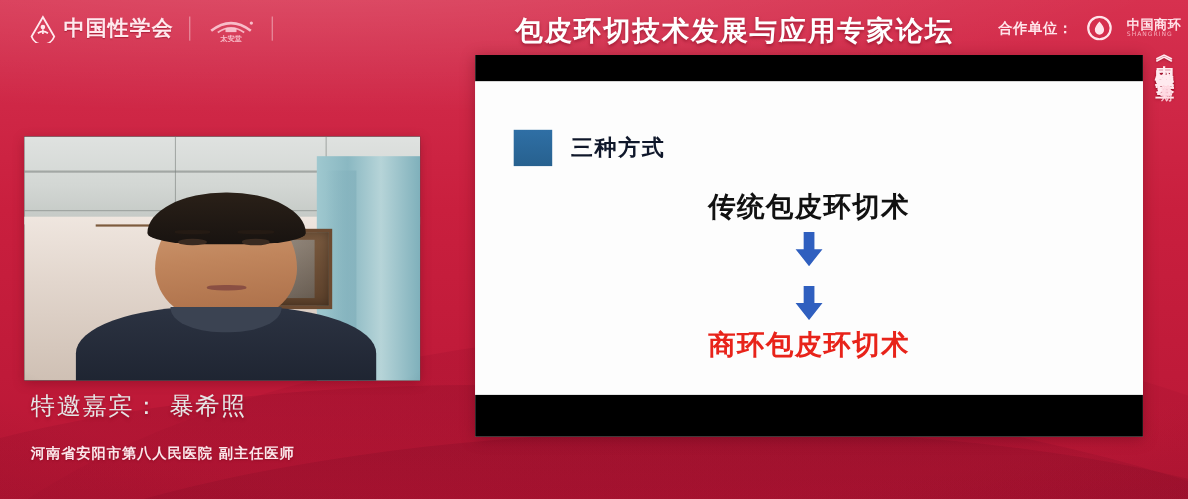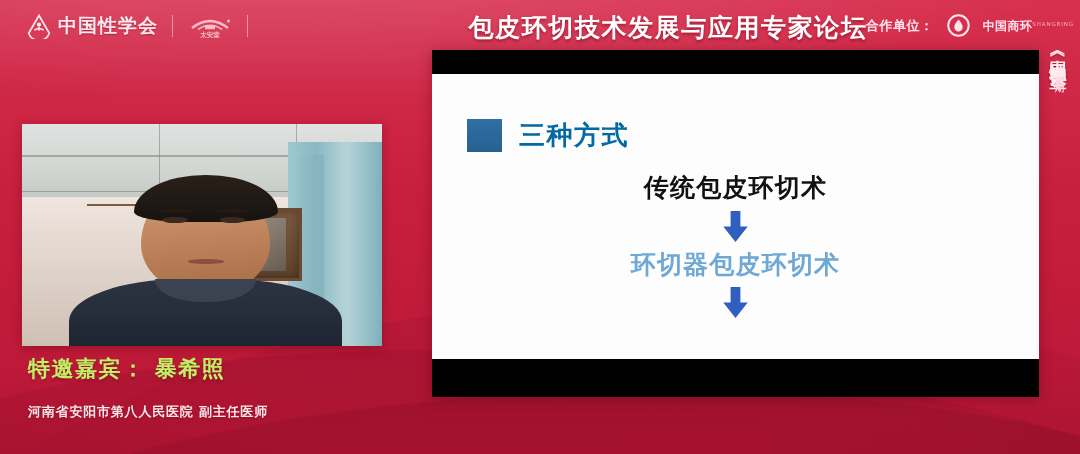--- a/index.html
+++ b/index.html
@@ -136,21 +136,21 @@
     gap: 13px;
   }
   .partner-label {
     color: #ffe4ea;
     font-size: 13px;
     font-weight: 700;
     letter-spacing: .6px;
     white-space: nowrap;
   }
   .partner-mark { width: 23px; height: 23px; }
-  .partner-brand { display: flex; line-height: 1; }
+  .partner-brand { display: flex; flex-direction: column; line-height: 1; }
   .partner-brand .cn {
     color: #ffe2e8;
     font-size: 12px;
     font-weight: 700;
     letter-spacing: .4px;
     white-space: nowrap;
   }
   .partner-brand .en {
     color: #ffc8d3;
     font-size: 5.5px;
@@ -239,23 +239,23 @@
   }
   .v-shadow {
     position: absolute; inset: 0;
     background: radial-gradient(120% 110% at 50% 45%, rgba(0,0,0,0) 62%, rgba(0,0,0,.28) 100%);
   }
 
   
   .speaker-name {
     position: absolute;
     left: 28px; top: 354px;
-    color: #bef264;
+    color: #e5e5e5;
     font-size: 22px;
-    font-weight: 700;
+    font-weight: 400;
     letter-spacing: 1.5px;
     white-space: nowrap;
     text-shadow: 0 2px 3px rgba(110,0,22,.45);
   }
   .speaker-affil {
     position: absolute;
     left: 28px; top: 382px;
     color: #fbe6ea;
     font-size: 13px;
     font-weight: 700;
@@ -310,22 +310,22 @@
   .slide-head {
     position: absolute;
     left: 35px; top: 44px;
     display: flex; align-items: center; gap: 17px;
   }
   .head-square {
     width: 35px; height: 33px;
     background: linear-gradient(180deg, #2f6fa5 0%, #27618f 100%);
   }
   .head-title {
-    color: #0369a1;
-    font-size: 26px;
+    color: #0f172a;
+    font-size: 20px;
     font-weight: 700;
     letter-spacing: 1.5px;
     white-space: nowrap;
     font-family: Liberation Serif, serif;
   }
   .flow {
     position: absolute;
     left: 0; right: 0; top: 100px;
     display: flex;
     flex-direction: column;
@@ -477,28 +477,28 @@
       <div class="flow">
 
         <div class="flow-step" style="color:#111111;">传统包皮环切术</div>
 
         <span class="flow-arrow">
           <svg viewBox="0 0 40 38" width="33" height="31">
             <path d="M14 0 h12 v19 h9 l-15 19 l-15 -19 h9 z" fill="#2f5fbf"></path>
           </svg>
         </span>
 
-        <div class="flow-step" style="color:#6ea8d4;">环切器包皮环切术</div>
 
         <span class="flow-arrow">
           <svg viewBox="0 0 40 38" width="33" height="31">
             <path d="M14 0 h12 v19 h9 l-15 19 l-15 -19 h9 z" fill="#2f5fbf"></path>
           </svg>
         </span>
 
+        <div class="flow-step" style="color:#e8231a;">商环包皮环切术</div>
       </div>
     </div>
 
     <div class="slide-bar-bottom"></div>
   </div>
 
   <div class="vbanner">
     <span class="vbanner-main">《中国性学大讲堂》</span>
     <span class="vbanner-issue">第十二期</span>
   </div>

